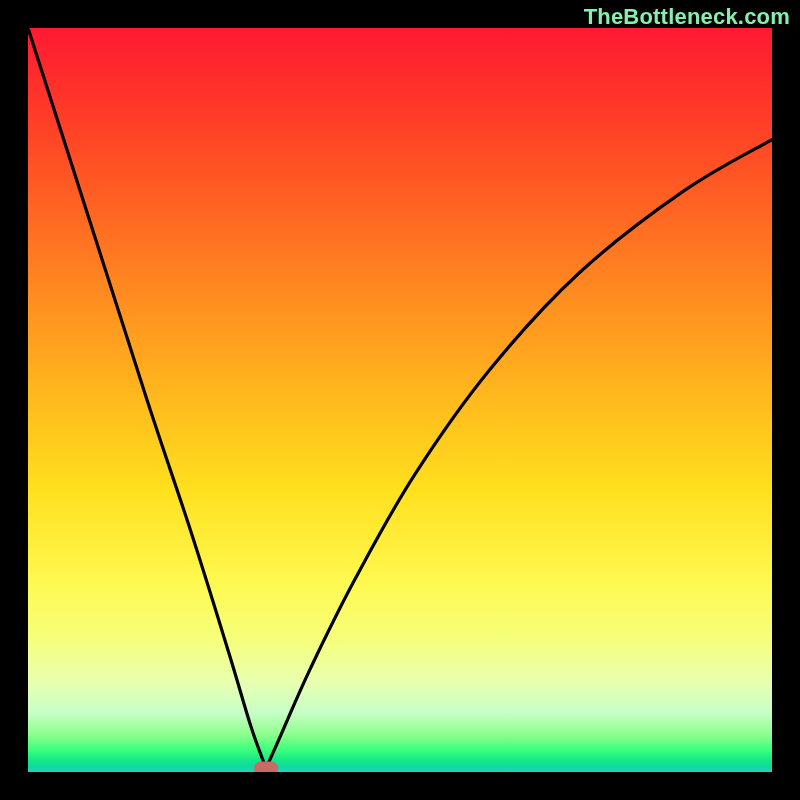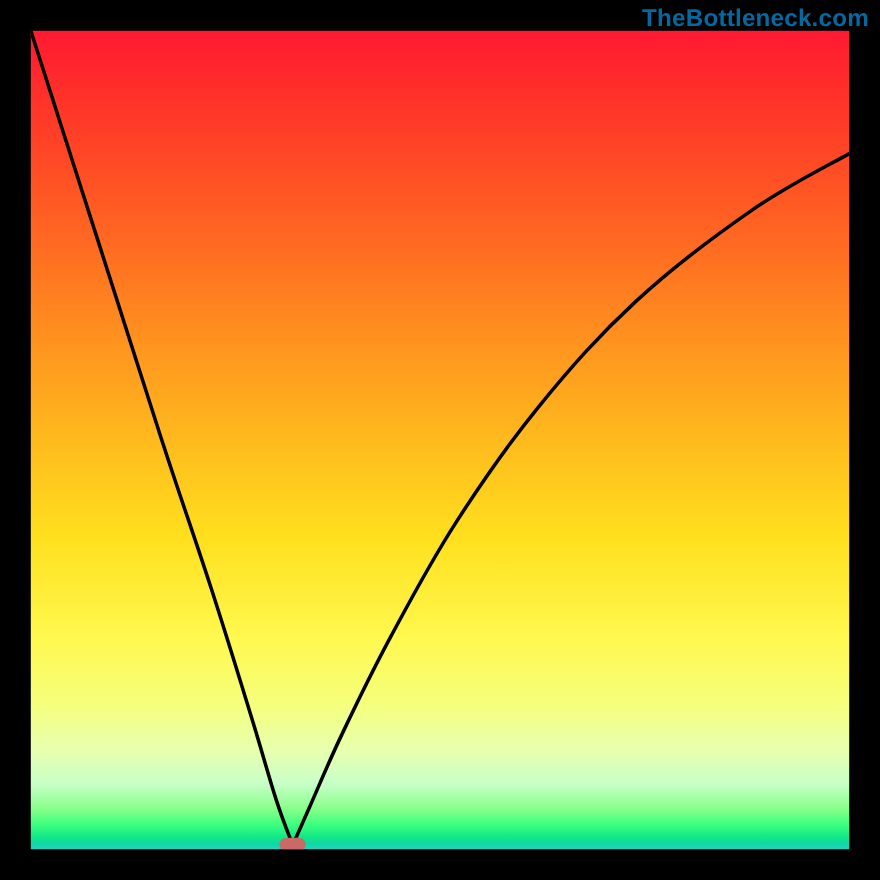--- a/index.html
+++ b/index.html
@@ -14,21 +14,21 @@
   .frame {
     position: relative;
     width: 800px;
     height: 800px;
     background: #000;
   }
   .watermark {
     position: absolute;
     top: 4px;
     right: 10px;
-    color: #0369a1;
+    color: #86efac;
     font-size: 22px;
     font-weight: 600;
     letter-spacing: 0.2px;
     z-index: 30;
     user-select: none;
   }
   .plot-area {
     position: absolute;
     left: 28px;
     top: 28px;

